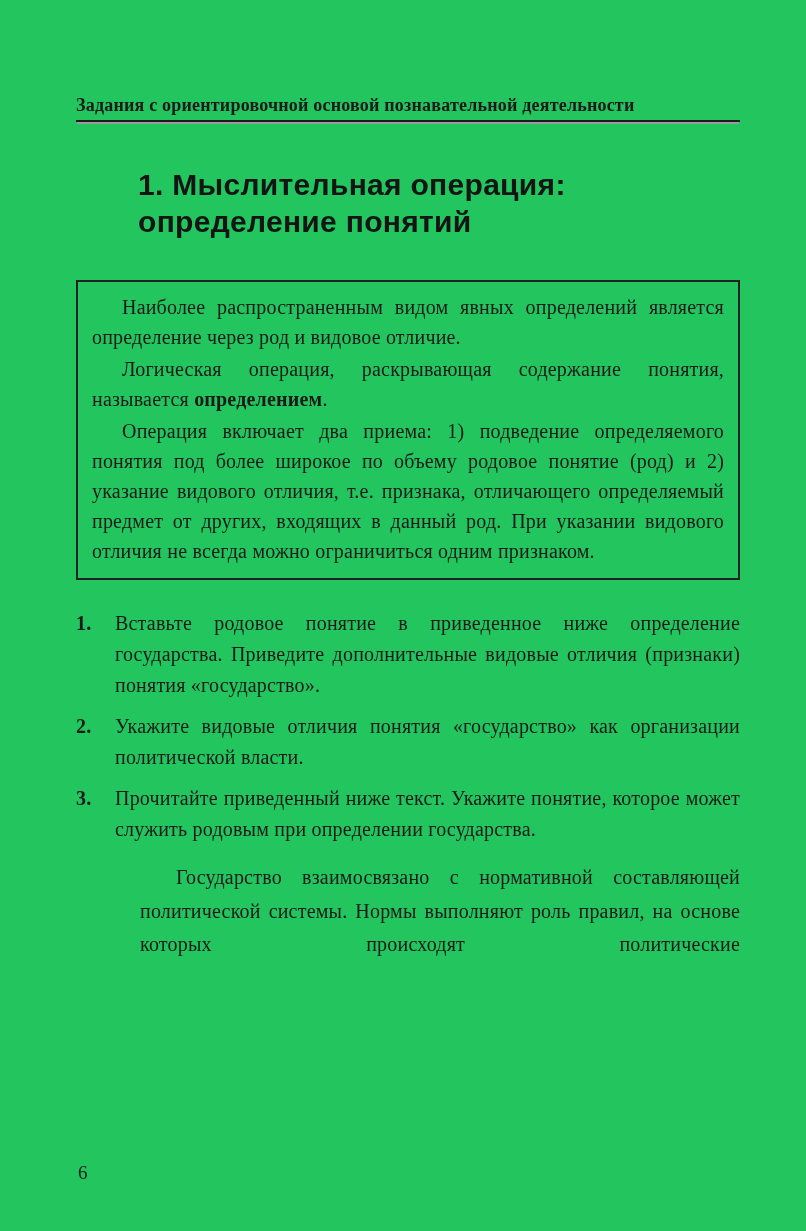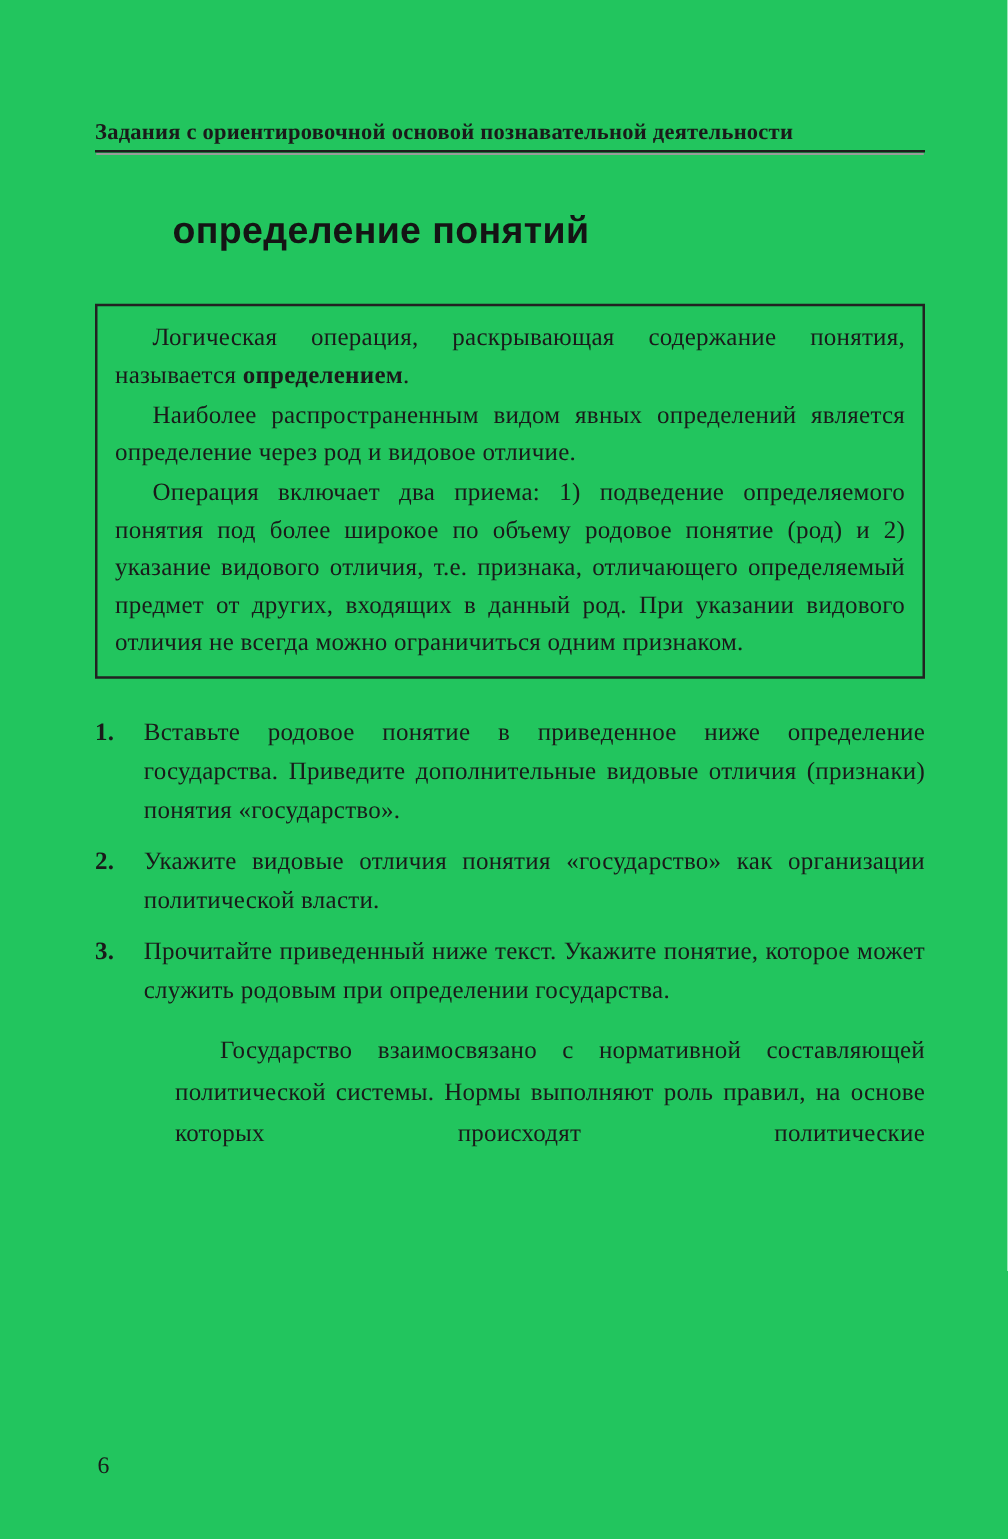--- a/index.html
+++ b/index.html
@@ -102,26 +102,27 @@
 </head>
 <body>
 
 <div class="page">
 
   <header class="running-header">
     <span>Задания с ориентировочной основой познавательной деятельности</span>
   </header>
 
   <h1 class="chapter-title">
+    <span class="line">1. Мыслительная операция:</span>
     <span class="line">определение понятий</span>
   </h1>
 
   <section class="def-box">
+    <p>Наиболее распространенным видом явных определений является определение через род и видовое отличие.</p>
     <p><span>Логическая операция, раскрывающая содержание понятия, называется </span><b>определением</b><span>.</span></p>
-    <p>Наиболее распространенным видом явных определений является определение через род и видовое отличие.</p>
     <p>Операция включает два приема: 1) подведение определяемого понятия под более широкое по объему родовое понятие (род) и 2) указание видового отличия, т.е. признака, отличающего определяемый предмет от других, входящих в данный род. При указании видового отличия не всегда можно ограничиться одним признаком.</p>
   </section>
 
 
   <div class="tasks">
 
     <div class="task-item">
       <span class="num">1.</span>
       <span class="txt">Вставьте родовое понятие в приведенное ниже определение государства. Приведите дополнительные видовые отличия (признаки) понятия «государство».</span>
     </div>

